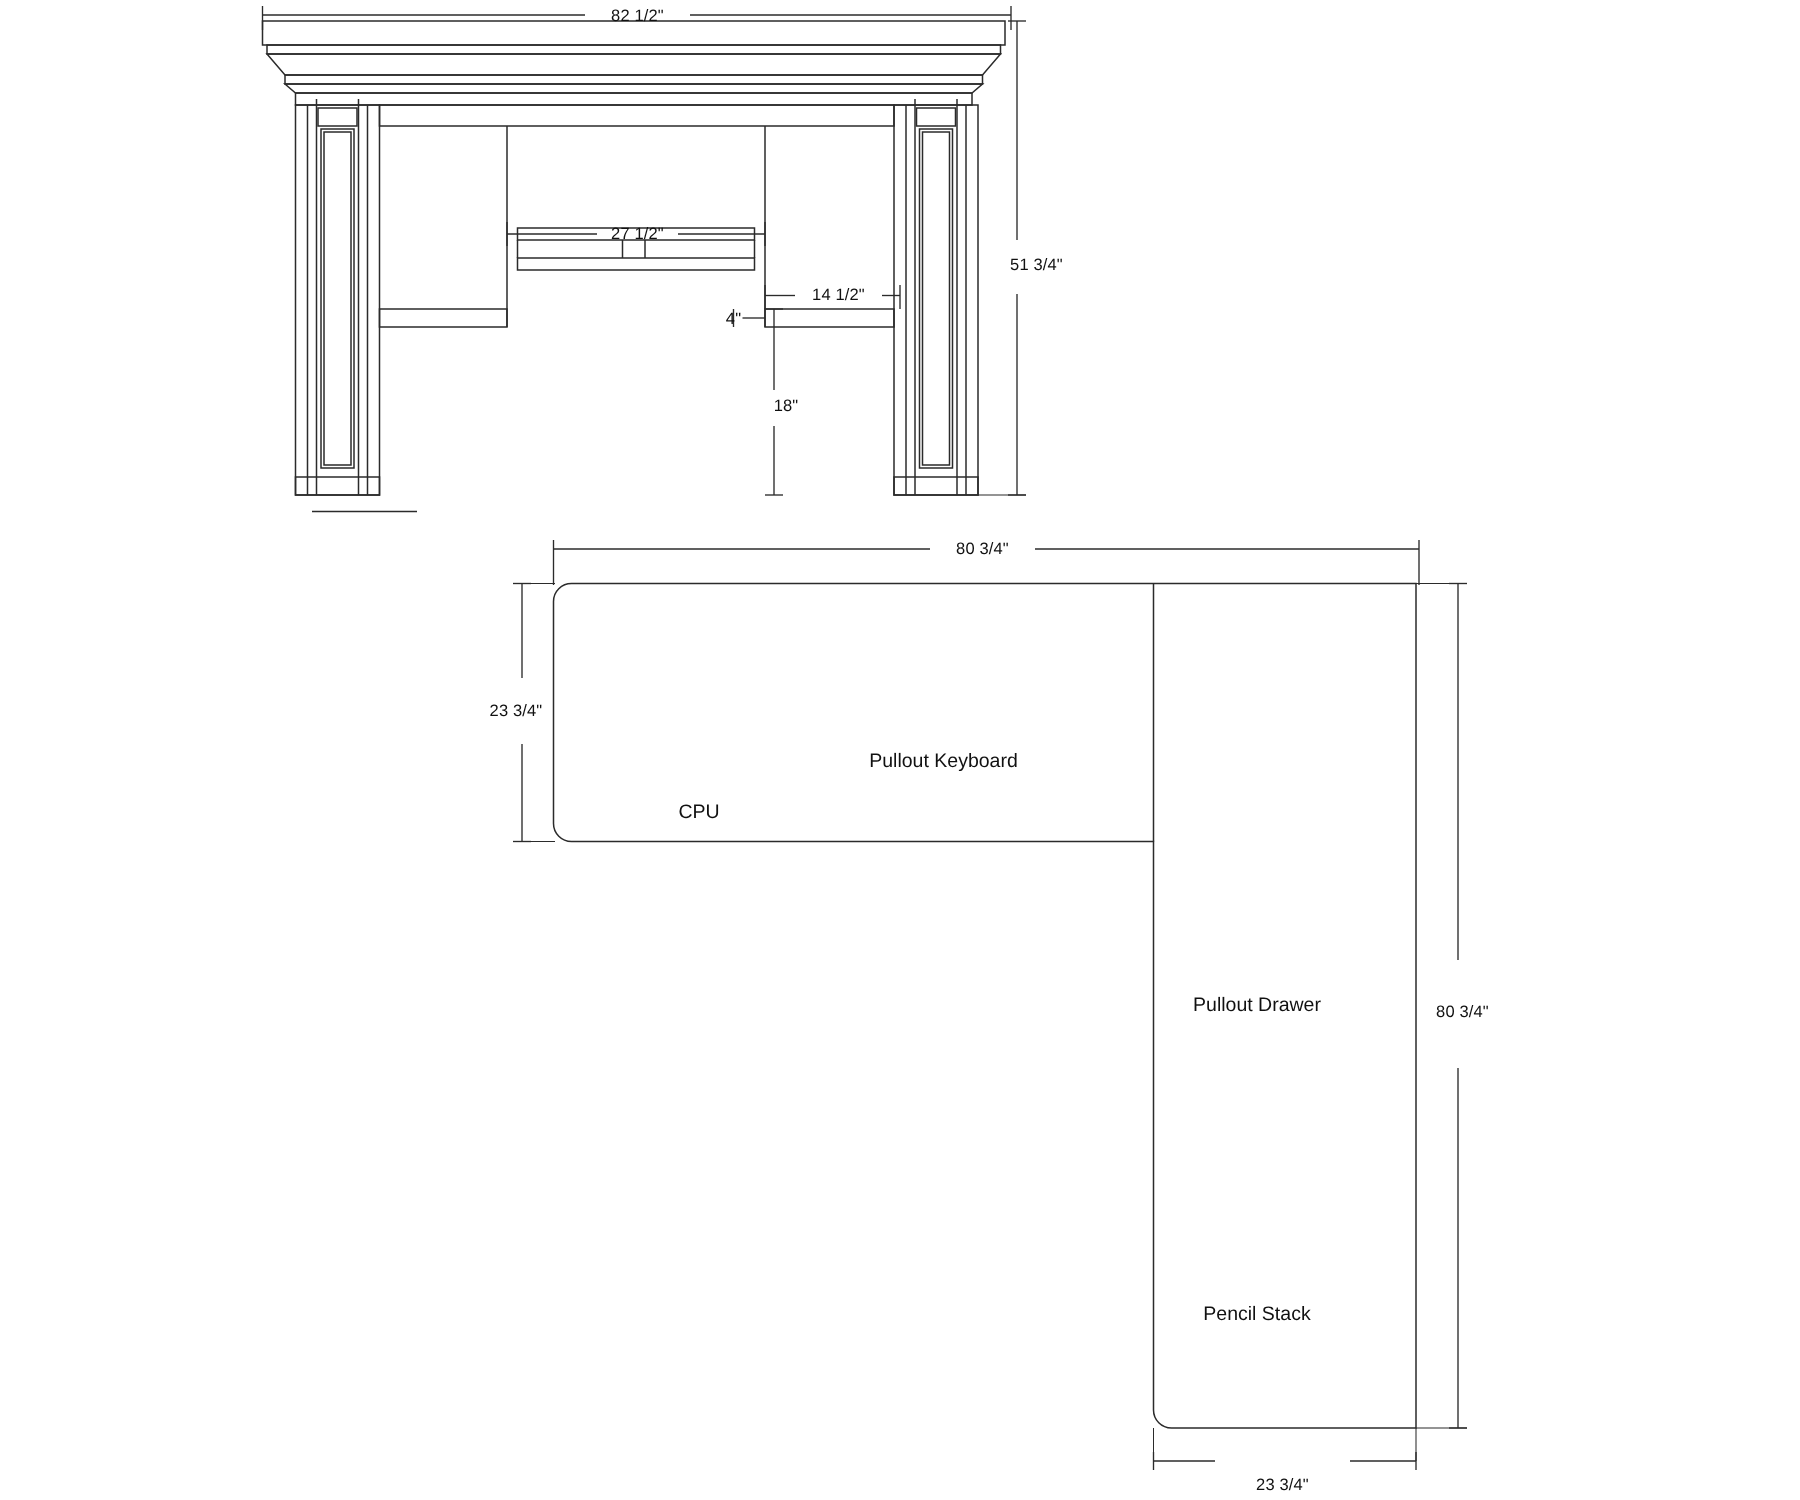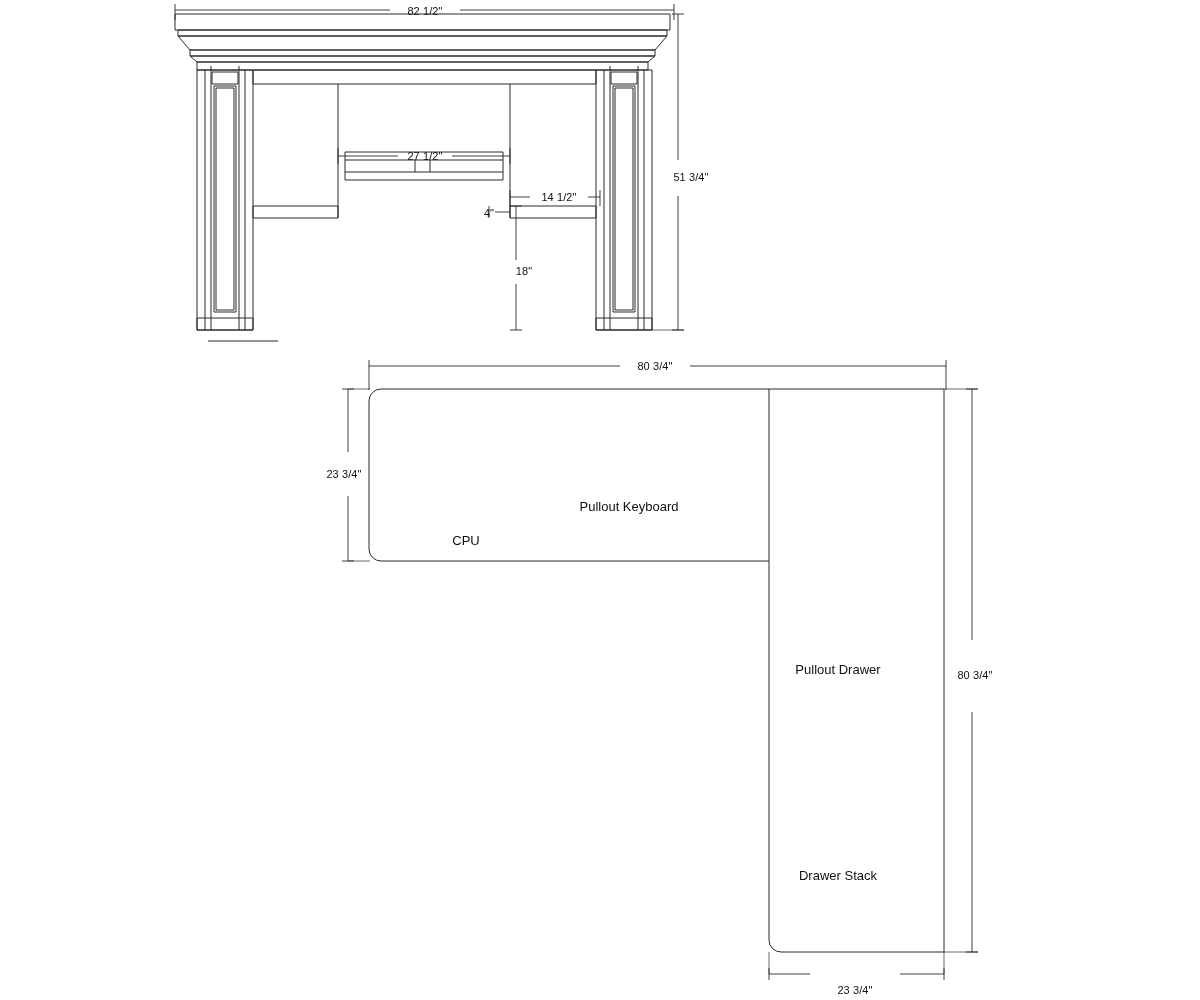--- a/index.html
+++ b/index.html
@@ -200,15 +200,15 @@
   <div class="dim-label center" style="left:975px; top:669px;">80 3/4"</div>
 
   <div class="dim-label center" style="left:855px; top:984px;">23 3/4"</div>
 
   <div class="part-label center" style="left:466px; top:512px;margin-top:21px;">CPU</div>
 
   <div class="part-label center" style="left:629px; top:499px;">Pullout Keyboard</div>
 
   <div class="part-label center" style="left:838px; top:662px;">Pullout Drawer</div>
 
-  <div class="part-label center" style="left:838px; top:868px;">Drawer Stack</div>
+  <div class="part-label center" style="left:838px; top:868px;">Pencil Stack</div>
 
 </div>
 
 </body></html>

